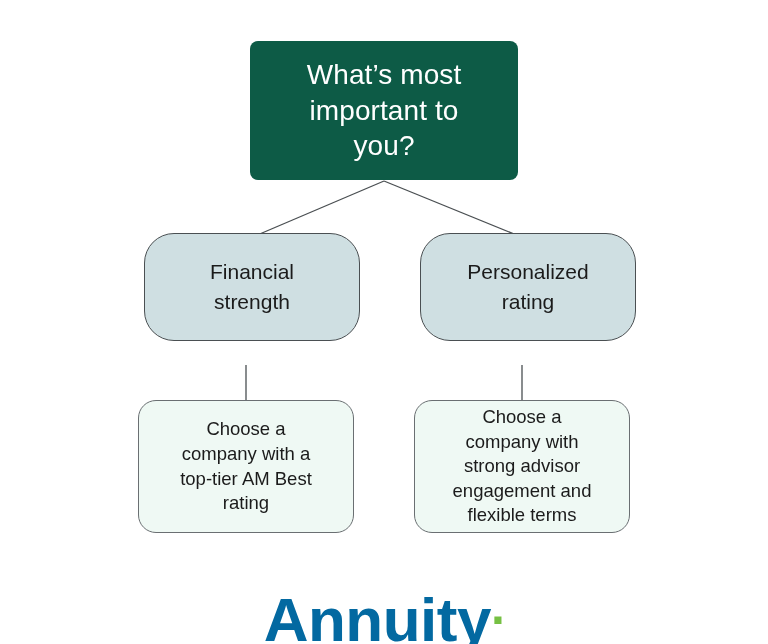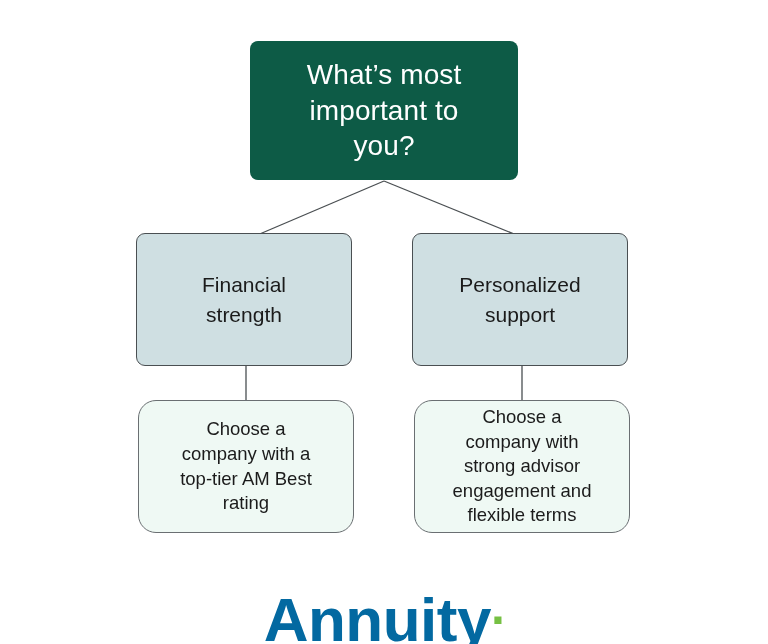--- a/index.html
+++ b/index.html
@@ -60,24 +60,25 @@
     color: #ffffff;
     font-size: 28px;
     line-height: 1.27;
     font-weight: 400;
     letter-spacing: 0.1px;
   }
 
   
   .node-branch {
     width: 216px;
-    height: 133px;
+    height: 108px;
     background: #cfdfe2;
     border: 1.3px solid #4a4f52;
-    border-radius: 9px;
+    border-radius: 30px;
+    margin-left: 8px;
   }
   .node-branch.left  { left: 136px; top: 233px; }
   .node-branch.right { left: 412px; top: 233px; }
   .node-branch .node-label {
     color: #1b1b1b;
     font-size: 21px;
     line-height: 1.42;
     font-weight: 400;
   }
 
@@ -152,21 +153,21 @@
 you?</span>
   </div>
 
   <div class="node node-branch left">
     <span class="node-label">Financial
 strength</span>
   </div>
 
   <div class="node node-branch right">
     <span class="node-label">Personalized
-support</span>
+rating</span>
   </div>
 
   <div class="node node-leaf left">
     <span class="node-label">Choose a
 company with a
 top-tier AM Best
 rating</span>
   </div>
 
   <div class="node node-leaf right">

